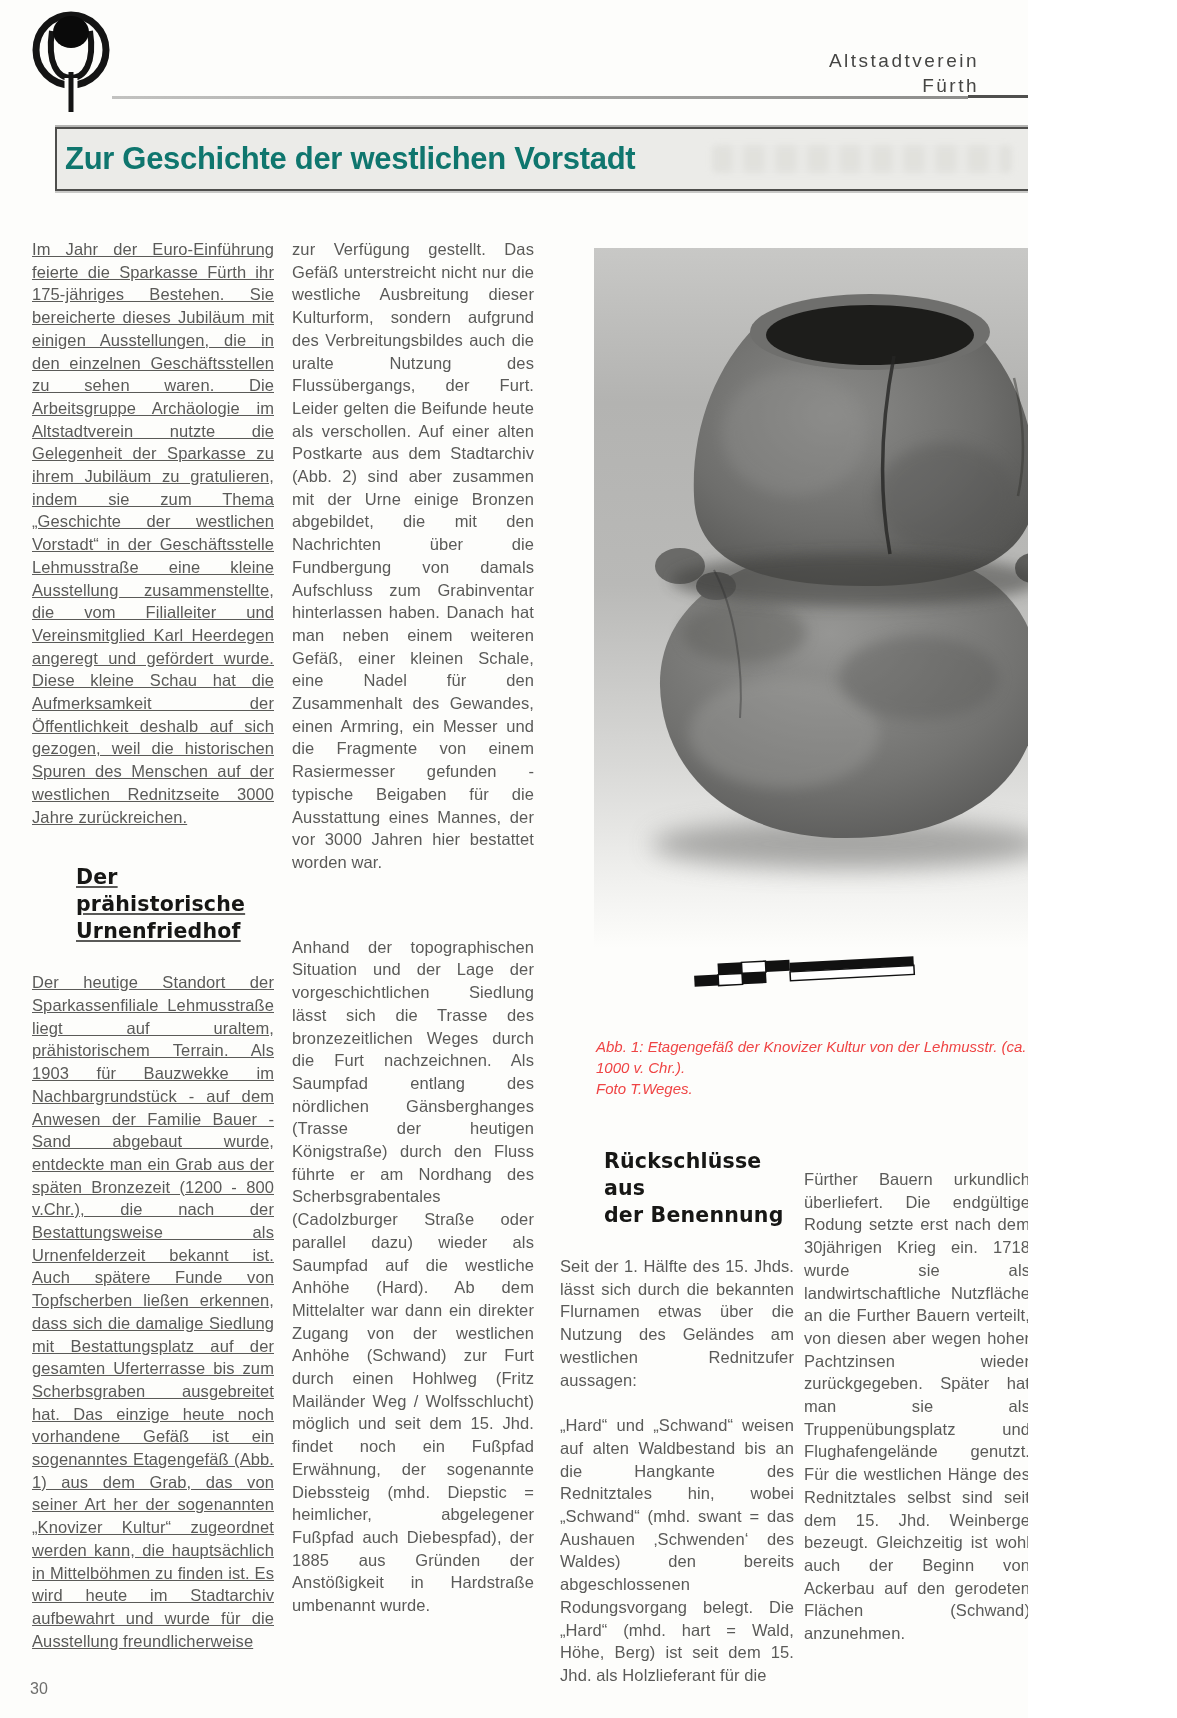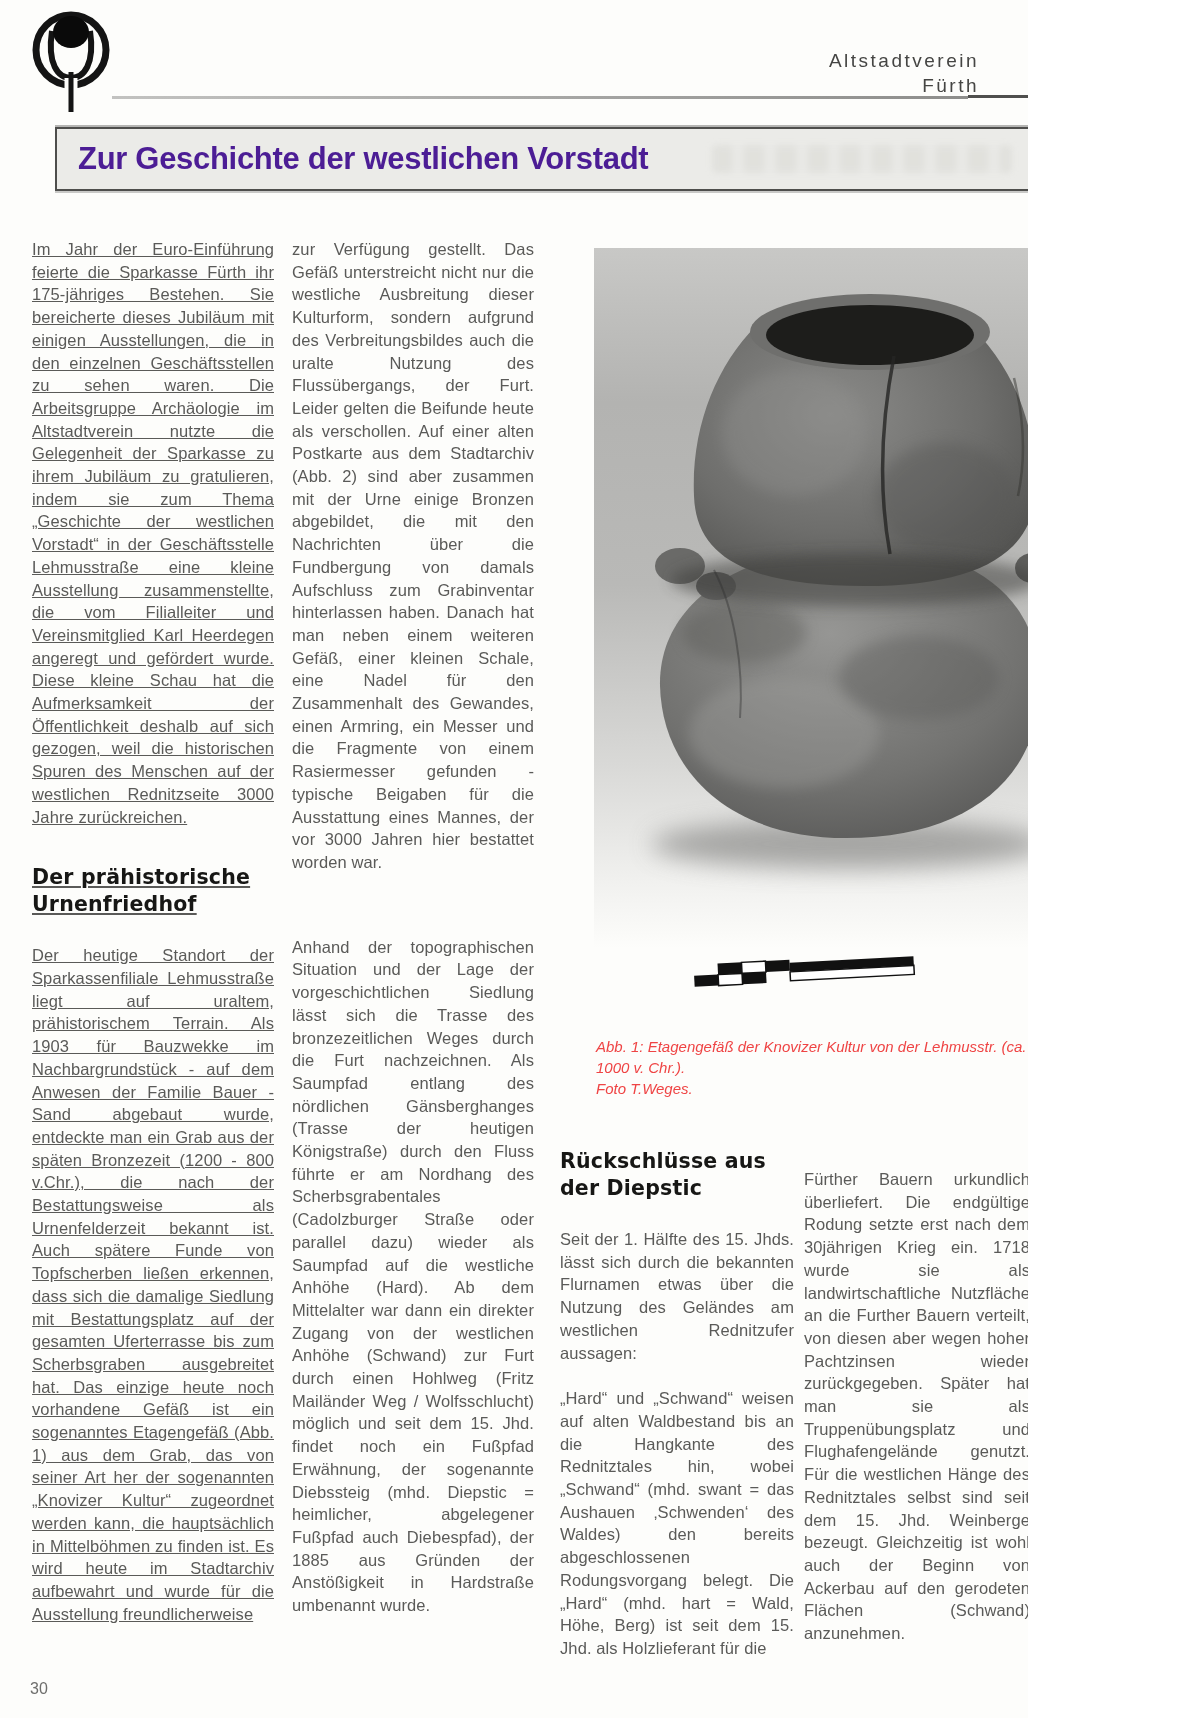--- a/index.html
+++ b/index.html
@@ -19,42 +19,42 @@
                 background:linear-gradient(to right,#c2c2c0,#8d8d8b); }
   .rule-short { position:absolute; left:968px; top:95px; width:94px; height:3px;
                 background:#4f4f4d; }
 
   .title-box {
     position:absolute; left:55px; top:127px; width:973px; height:60px;
     background:#ebebe8; border:2px solid #4e4e4c;
     box-shadow:0 -2px 0 #b5b5b3, 0 2px 0 #c9c9c7;
   }
   .title-box h1 {
-    margin:0; padding:12px 0 0 21px;
-    font-size:31px; font-weight:bold; color:#4c1d95; letter-spacing:-0.3px;
+    margin:0; padding:12px 0 0 8px;
+    font-size:31px; font-weight:bold; color:#0f766e; letter-spacing:-0.3px;
   }
   .ghost {
     position:absolute; right:18px; top:16px; width:300px; height:28px;
     background:repeating-linear-gradient(90deg,#d9d9d4 0 20px,#e7e7e4 20px 32px);
     filter:blur(3px); opacity:0.55; border-radius:5px;
   }
 
   
   .col { position:absolute; text-align:justify; color:#5a5a58;
          font-size:16.5px; line-height:22.7px; letter-spacing:0.1px; }
   .col p { margin:0; }
   .col1 { left:32px;  top:238px;  width:242px;text-decoration:underline; }
   .col2 { left:292px; top:238px;  width:242px; }
   .col3 { left:560px; top:1148px; width:234px; }
   .col4 { left:804px; top:1148px; width:226px;margin-top:20px; }
 
   .heading {
     font-family:"DejaVu Sans","Liberation Sans",sans-serif;
     font-weight:bold; color:#171715; font-size:20.5px; line-height:27px;
-    letter-spacing:0.2px; text-align:left;
+    letter-spacing:0.2px; text-align:left;margin-left:44px;
   }
   .heading span { display:block; }
   .gap-a { height:36px; }   
   .gap-b { height:26px; }   
   .gap-p { height:23px; }   
 
   
   .photo {
     position:absolute; left:594px; top:248px; width:446px; height:700px;
     background:linear-gradient(180deg,#c8c8c6 0%,#b3b3b1 22%,#b9b9b7 48%,
@@ -174,21 +174,21 @@
   </svg>
 
   <div class="caption">
     <div>Abb. 1: Etagengefäß der Knovizer Kultur von der Lehmusstr. (ca. 1000 v. Chr.).</div>
     <div>Foto T.Weges.</div>
   </div>
 
   <div class="col col3">
     <div class="heading">
       <span>Rückschlüsse aus</span>
-      <span>der Diepstic</span>
+      <span>der Benennung</span>
     </div>
     <div class="gap-b"></div>
     <p>Seit der 1. Hälfte des 15. Jhds. lässt sich durch die bekannten Flurnamen etwas über die Nutzung des Geländes am westlichen Rednitzufer aussagen:</p>
     <div class="gap-p"></div>
     <p>„Hard“ und „Schwand“ weisen auf alten Waldbestand bis an die Hangkante des Rednitztales hin, wobei „Schwand“ (mhd. swant = das Aushauen ‚Schwenden‘ des Waldes) den bereits abgeschlossenen Rodungsvorgang belegt. Die „Hard“ (mhd. hart = Wald, Höhe, Berg) ist seit dem 15. Jhd. als Holzlieferant für die</p>
   </div>
 
   <div class="col col4">
     <p>Fürther Bauern urkundlich überliefert. Die endgültige Rodung setzte erst nach dem 30jährigen Krieg ein. 1718 wurde sie als landwirtschaftliche Nutzfläche an die Further Bauern verteilt, von diesen aber wegen hoher Pachtzinsen wieder zurückgegeben. Später hat man sie als Truppenübungsplatz und Flughafengelände genutzt. Für die westlichen Hänge des Rednitztales selbst sind seit dem 15. Jhd. Weinberge bezeugt. Gleichzeitig ist wohl auch der Beginn von Ackerbau auf den gerodeten Flächen (Schwand) anzunehmen.</p>
   </div>

